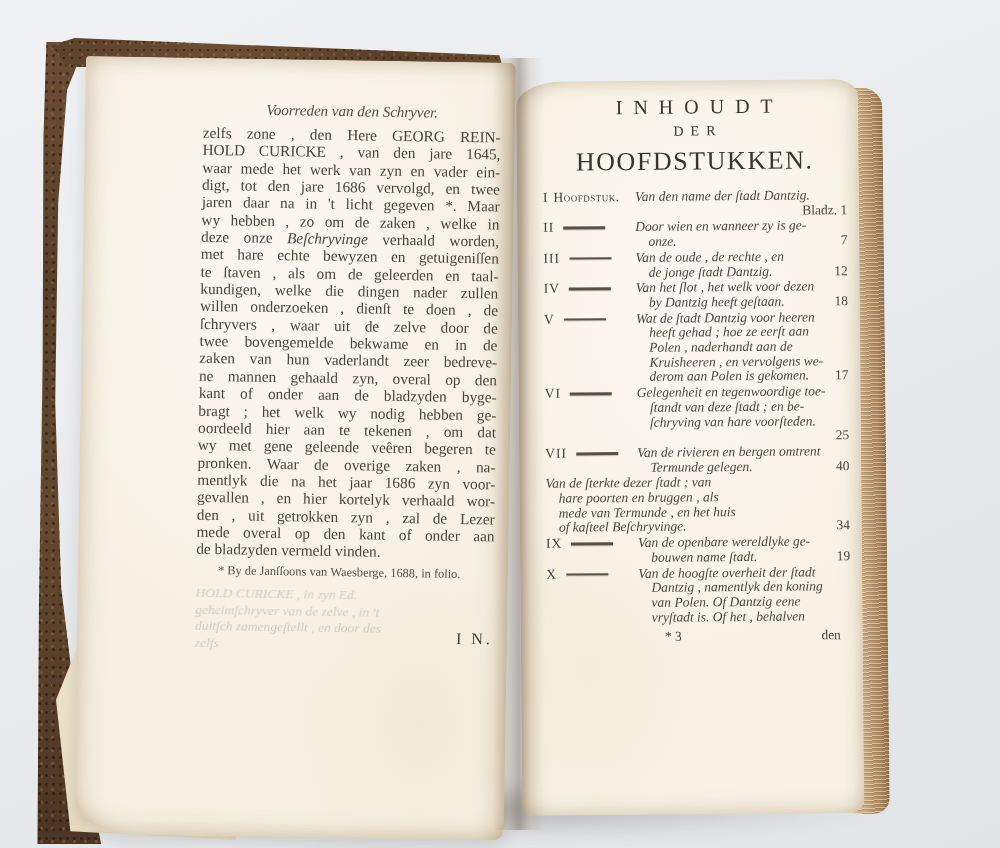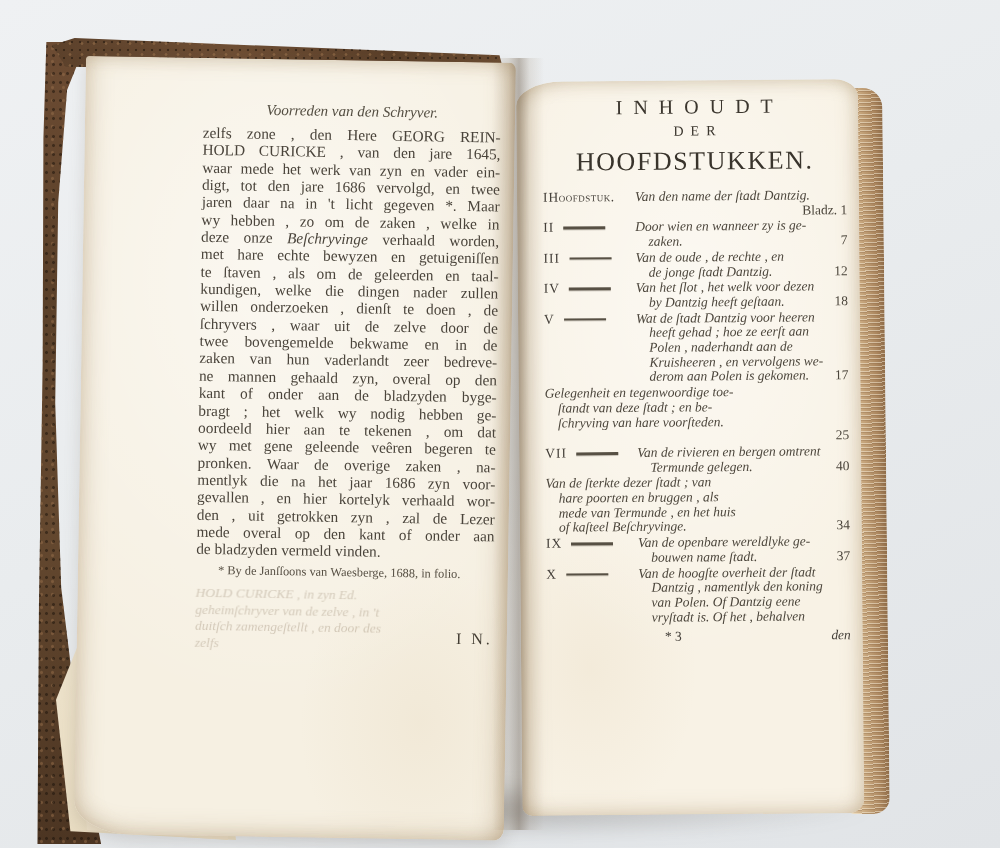--- a/index.html
+++ b/index.html
@@ -81,31 +81,31 @@
          font-size:16px;letter-spacing:3px;color:#433d33;}
   
   .rp-inner{padding:15px 12px 0 26px;color:#45403a;}
   .rp-t1{text-align:center;font-size:20px;letter-spacing:.55em;padding-left:.55em;color:#3b362e;}
   .rp-t2{text-align:center;font-size:14px;letter-spacing:.5em;padding-left:.5em;margin-top:5px;color:#3b362e;}
   .rp-t3{text-align:center;font-size:26px;letter-spacing:.06em;margin-top:7px;color:#39342c;}
   .toc{margin-top:13px;font-size:13.5px;line-height:14.7px;}
   .trow{display:flex;margin-bottom:1px;}
   .tnum{flex:none;width:92px;display:flex;align-items:flex-start;color:#45403a;}
   .rn{letter-spacing:1px;}
-  .tlabel{font-variant:small-caps;letter-spacing:.5px;}
+  .tlabel{font-variant:small-caps;margin-left:5px;letter-spacing:.5px;}
   .dash{width:42px;height:2.6px;background:#575044;margin-left:9px;margin-top:6px;
         box-shadow:0 1px 0 rgba(87,80,68,.25);}
   .tdesc{flex:1;font-style:italic;color:#4c463c;}
   .ind{padding-left:13px;}
   .lnp{display:flex;justify-content:space-between;}
   .pg{font-style:normal;padding-left:6px;}
   .pgline{text-align:right;font-style:normal;}
   .toc-footer{display:flex;margin-top:4px;font-size:13.5px;}
   .sig{margin-left:118px;}
-  .rcatch{margin-left:auto;margin-right:0;font-style:italic;}
+  .rcatch{margin-left:auto;margin-right:10px;}
 </style>
 </head>
 <body>
 
 <div class="photo">
   <div class="book-shadow"></div>
   <div class="binding-left"></div>
   <div class="binding-top"></div>
   <div class="underpage1"></div>
   <div class="underpage2"></div>
@@ -128,21 +128,21 @@
             </div>
           </div>
           <div class="trow">
             <div class="tnum">
               <span class="rn">II</span>
               <span class="dash"></span>
             </div>
             <div class="tdesc">
               <div class="">Door wien en wanneer zy is ge-</div>
               <div class="lnp ind">
-                <span>zaken.</span>
+                <span>onze.</span>
                 <span class="pg">7</span>
               </div>
             </div>
           </div>
           <div class="trow">
             <div class="tnum">
               <span class="rn">III</span>
               <span class="dash"></span>
             </div>
             <div class="tdesc">
@@ -176,20 +176,24 @@
               <div class="ind">heeft gehad ; hoe ze eerſt aan</div>
               <div class="ind">Polen , naderhandt aan de</div>
               <div class="ind">Kruisheeren , en vervolgens we-</div>
               <div class="lnp ind">
                 <span>derom aan Polen is gekomen.</span>
                 <span class="pg">17</span>
               </div>
             </div>
           </div>
           <div class="trow">
+            <div class="tnum">
+              <span class="rn">VI</span>
+              <span class="dash"></span>
+            </div>
             <div class="tdesc">
               <div class="">Gelegenheit en tegenwoordige toe-</div>
               <div class="ind">ſtandt van deze ſtadt ; en be-</div>
               <div class="ind">ſchryving van hare voorſteden.</div>
               <div class="pgline">25</div>
             </div>
           </div>
           <div class="trow">
             <div class="tnum">
               <span class="rn">VII</span>
@@ -216,21 +220,21 @@
           </div>
           <div class="trow">
             <div class="tnum">
               <span class="rn">IX</span>
               <span class="dash"></span>
             </div>
             <div class="tdesc">
               <div class="">Van de openbare wereldlyke ge-</div>
               <div class="lnp ind">
                 <span>bouwen name ſtadt.</span>
-                <span class="pg">37</span>
+                <span class="pg">19</span>
               </div>
             </div>
           </div>
           <div class="trow">
             <div class="tnum">
               <span class="rn">X</span>
               <span class="dash"></span>
             </div>
             <div class="tdesc">
               <div class="">Van de hoogſte overheit der ſtadt</div>

